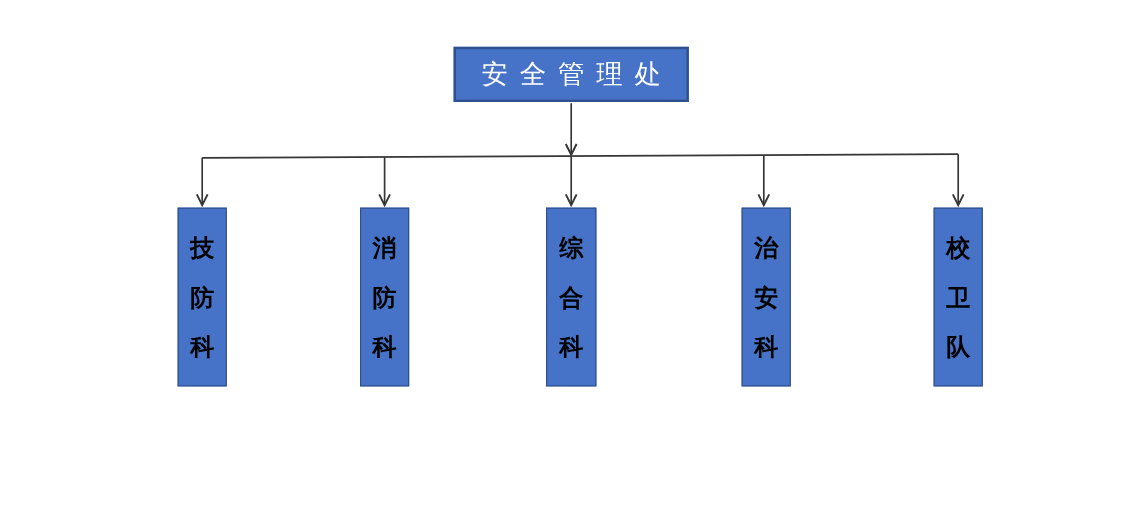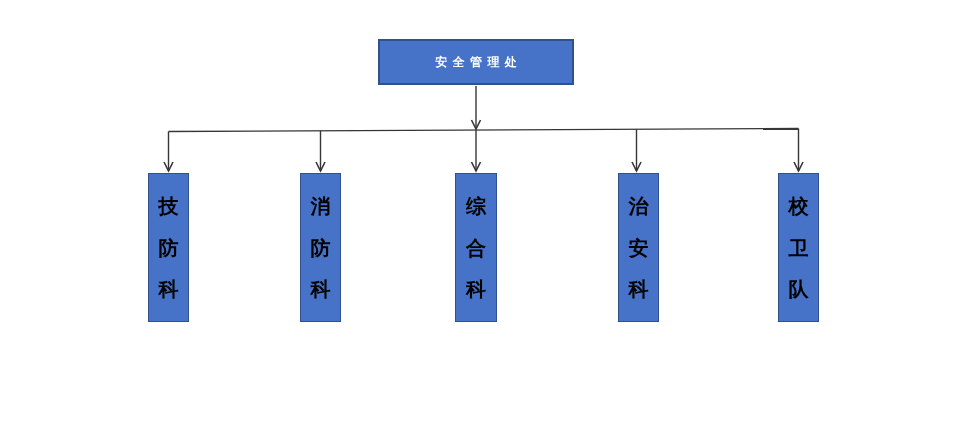--- a/index.html
+++ b/index.html
@@ -43,22 +43,22 @@
     left: 378px; top: 39px;
     width: 196px; height: 46px;
     background: var(--box-fill);
     border: 2px solid var(--box-border);
     display: flex;
     align-items: center;
     justify-content: center;
   }
   .root-box .label {
     color: var(--root-text);
-    font-size: 12px;
-    font-weight: bold;
+    font-size: 22px;
+    font-weight: normal;
     letter-spacing: 0.45em;
     text-indent: 0.45em;
     white-space: nowrap;
   }
   .dept-box {
     position: absolute;
     top: 173px;
     width: 41px; height: 149px;
     background: var(--box-fill);
     border: 1.5px solid var(--box-border);

